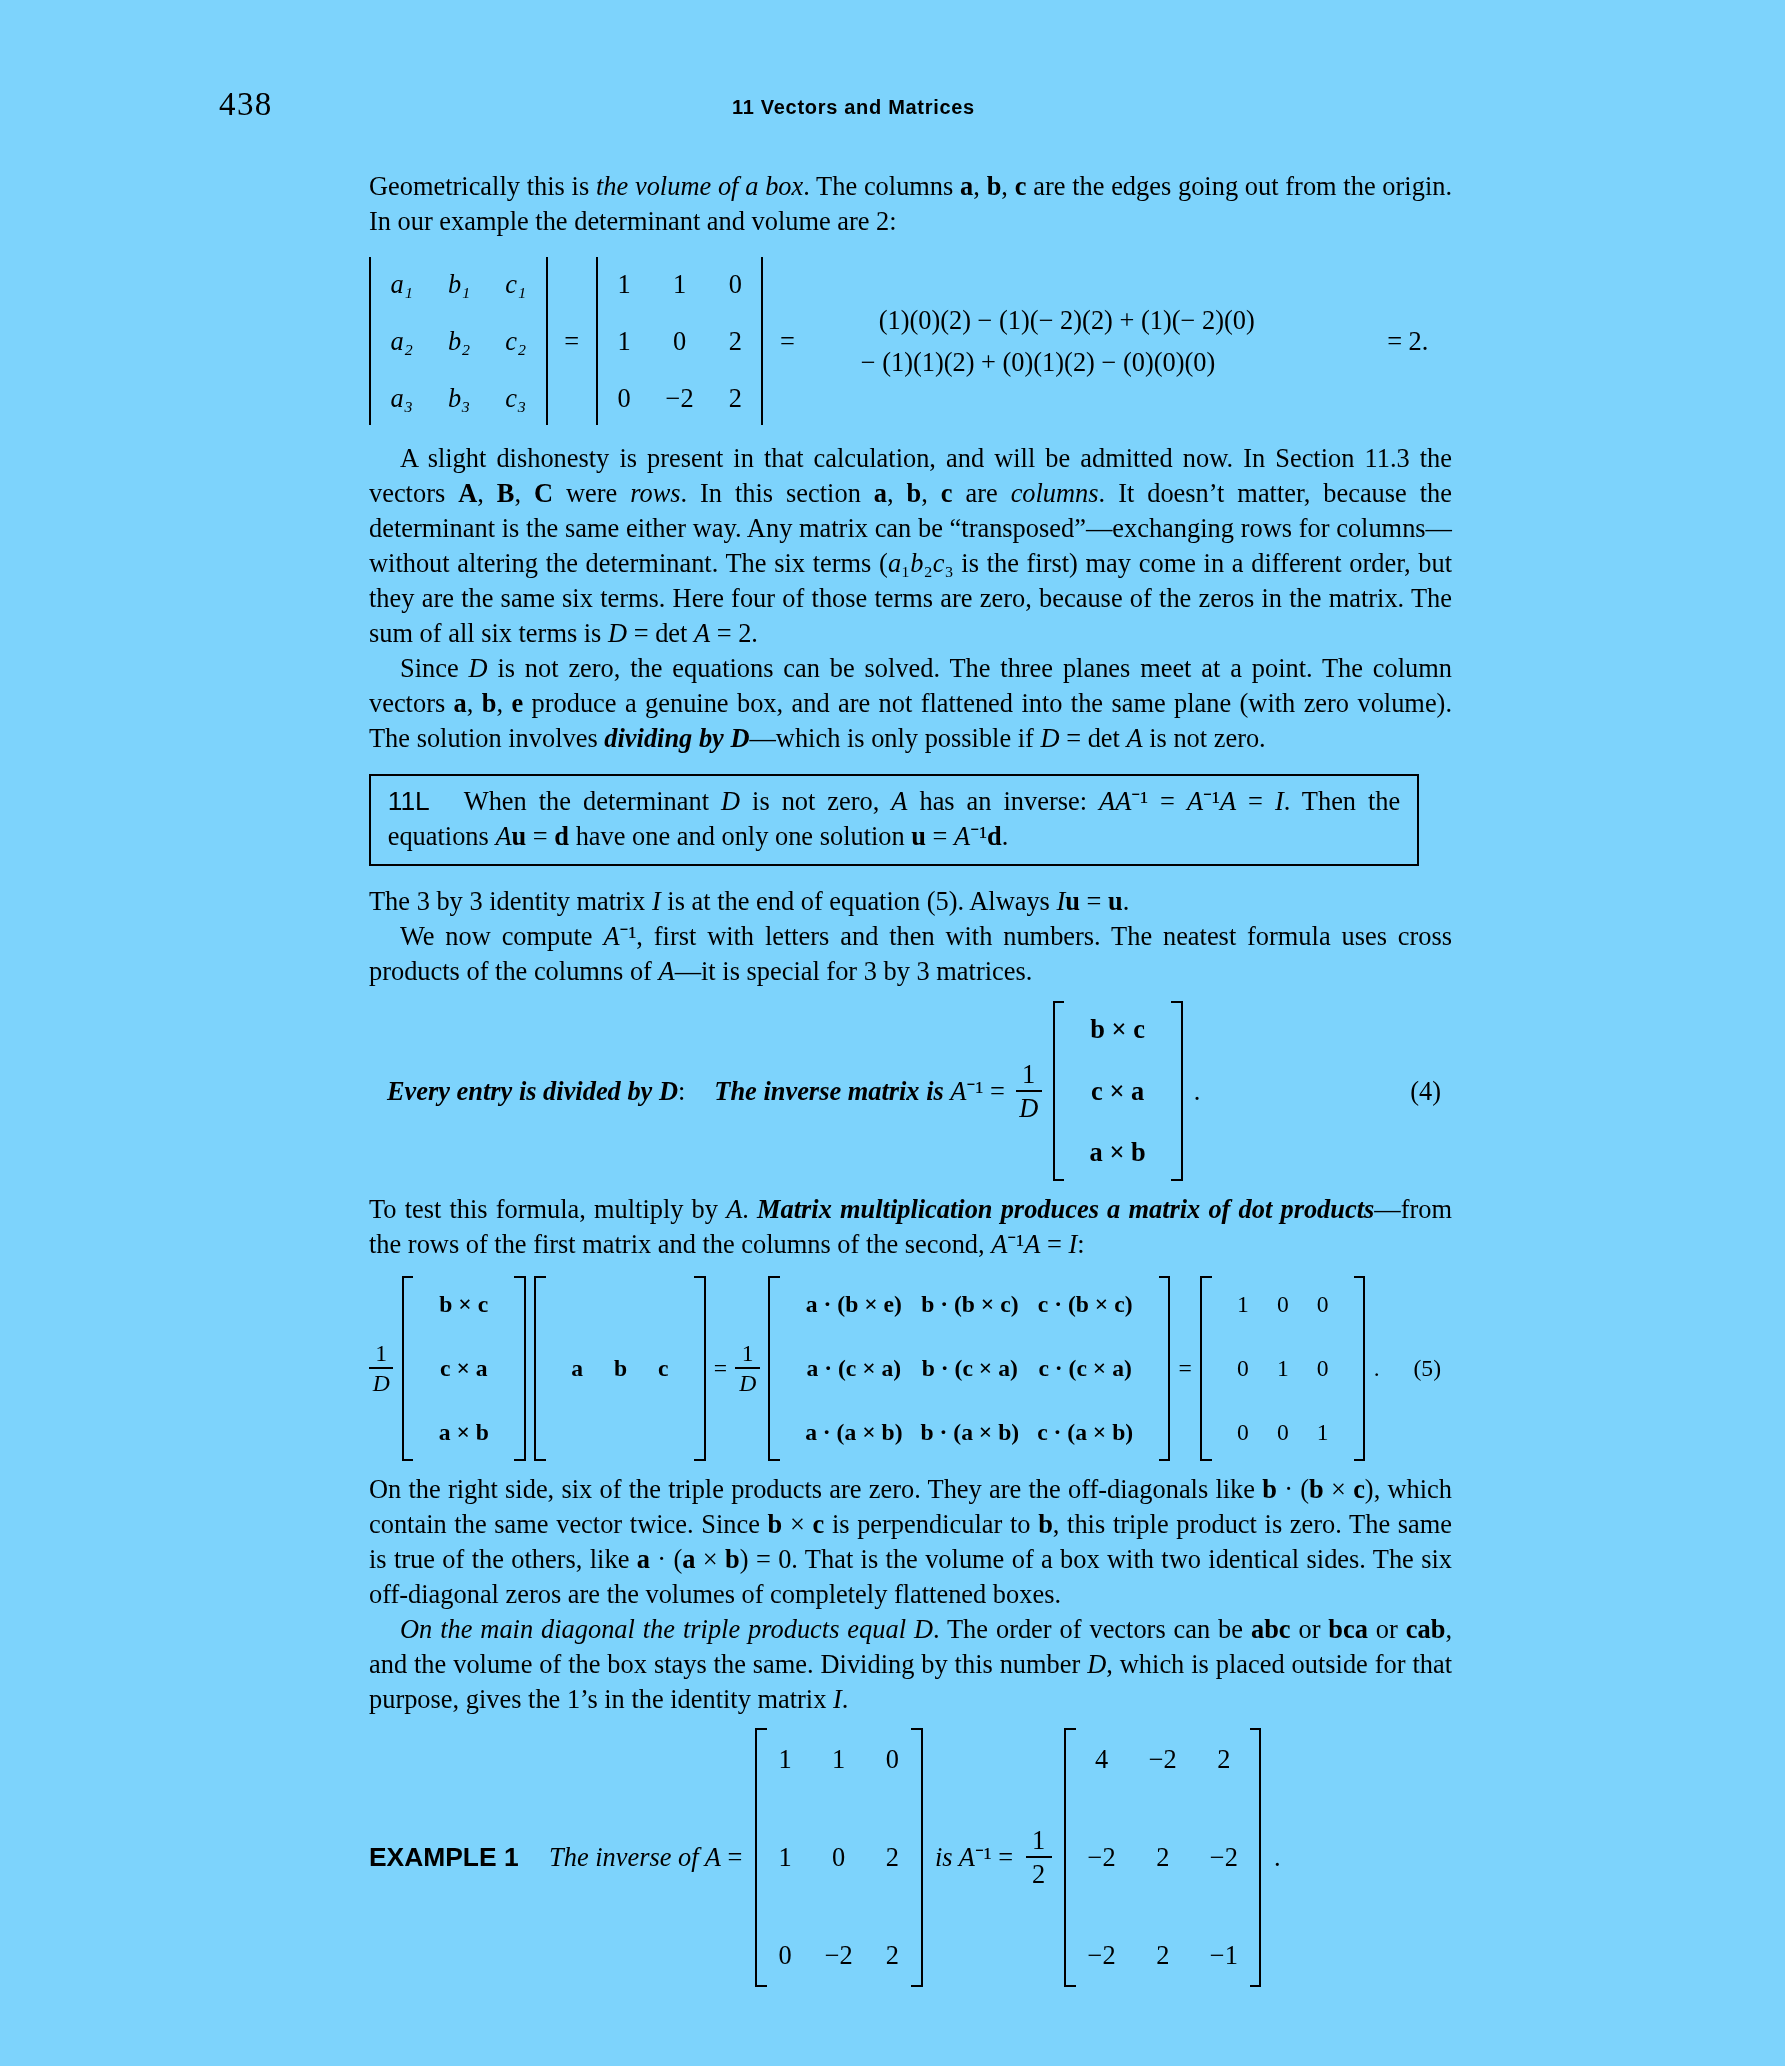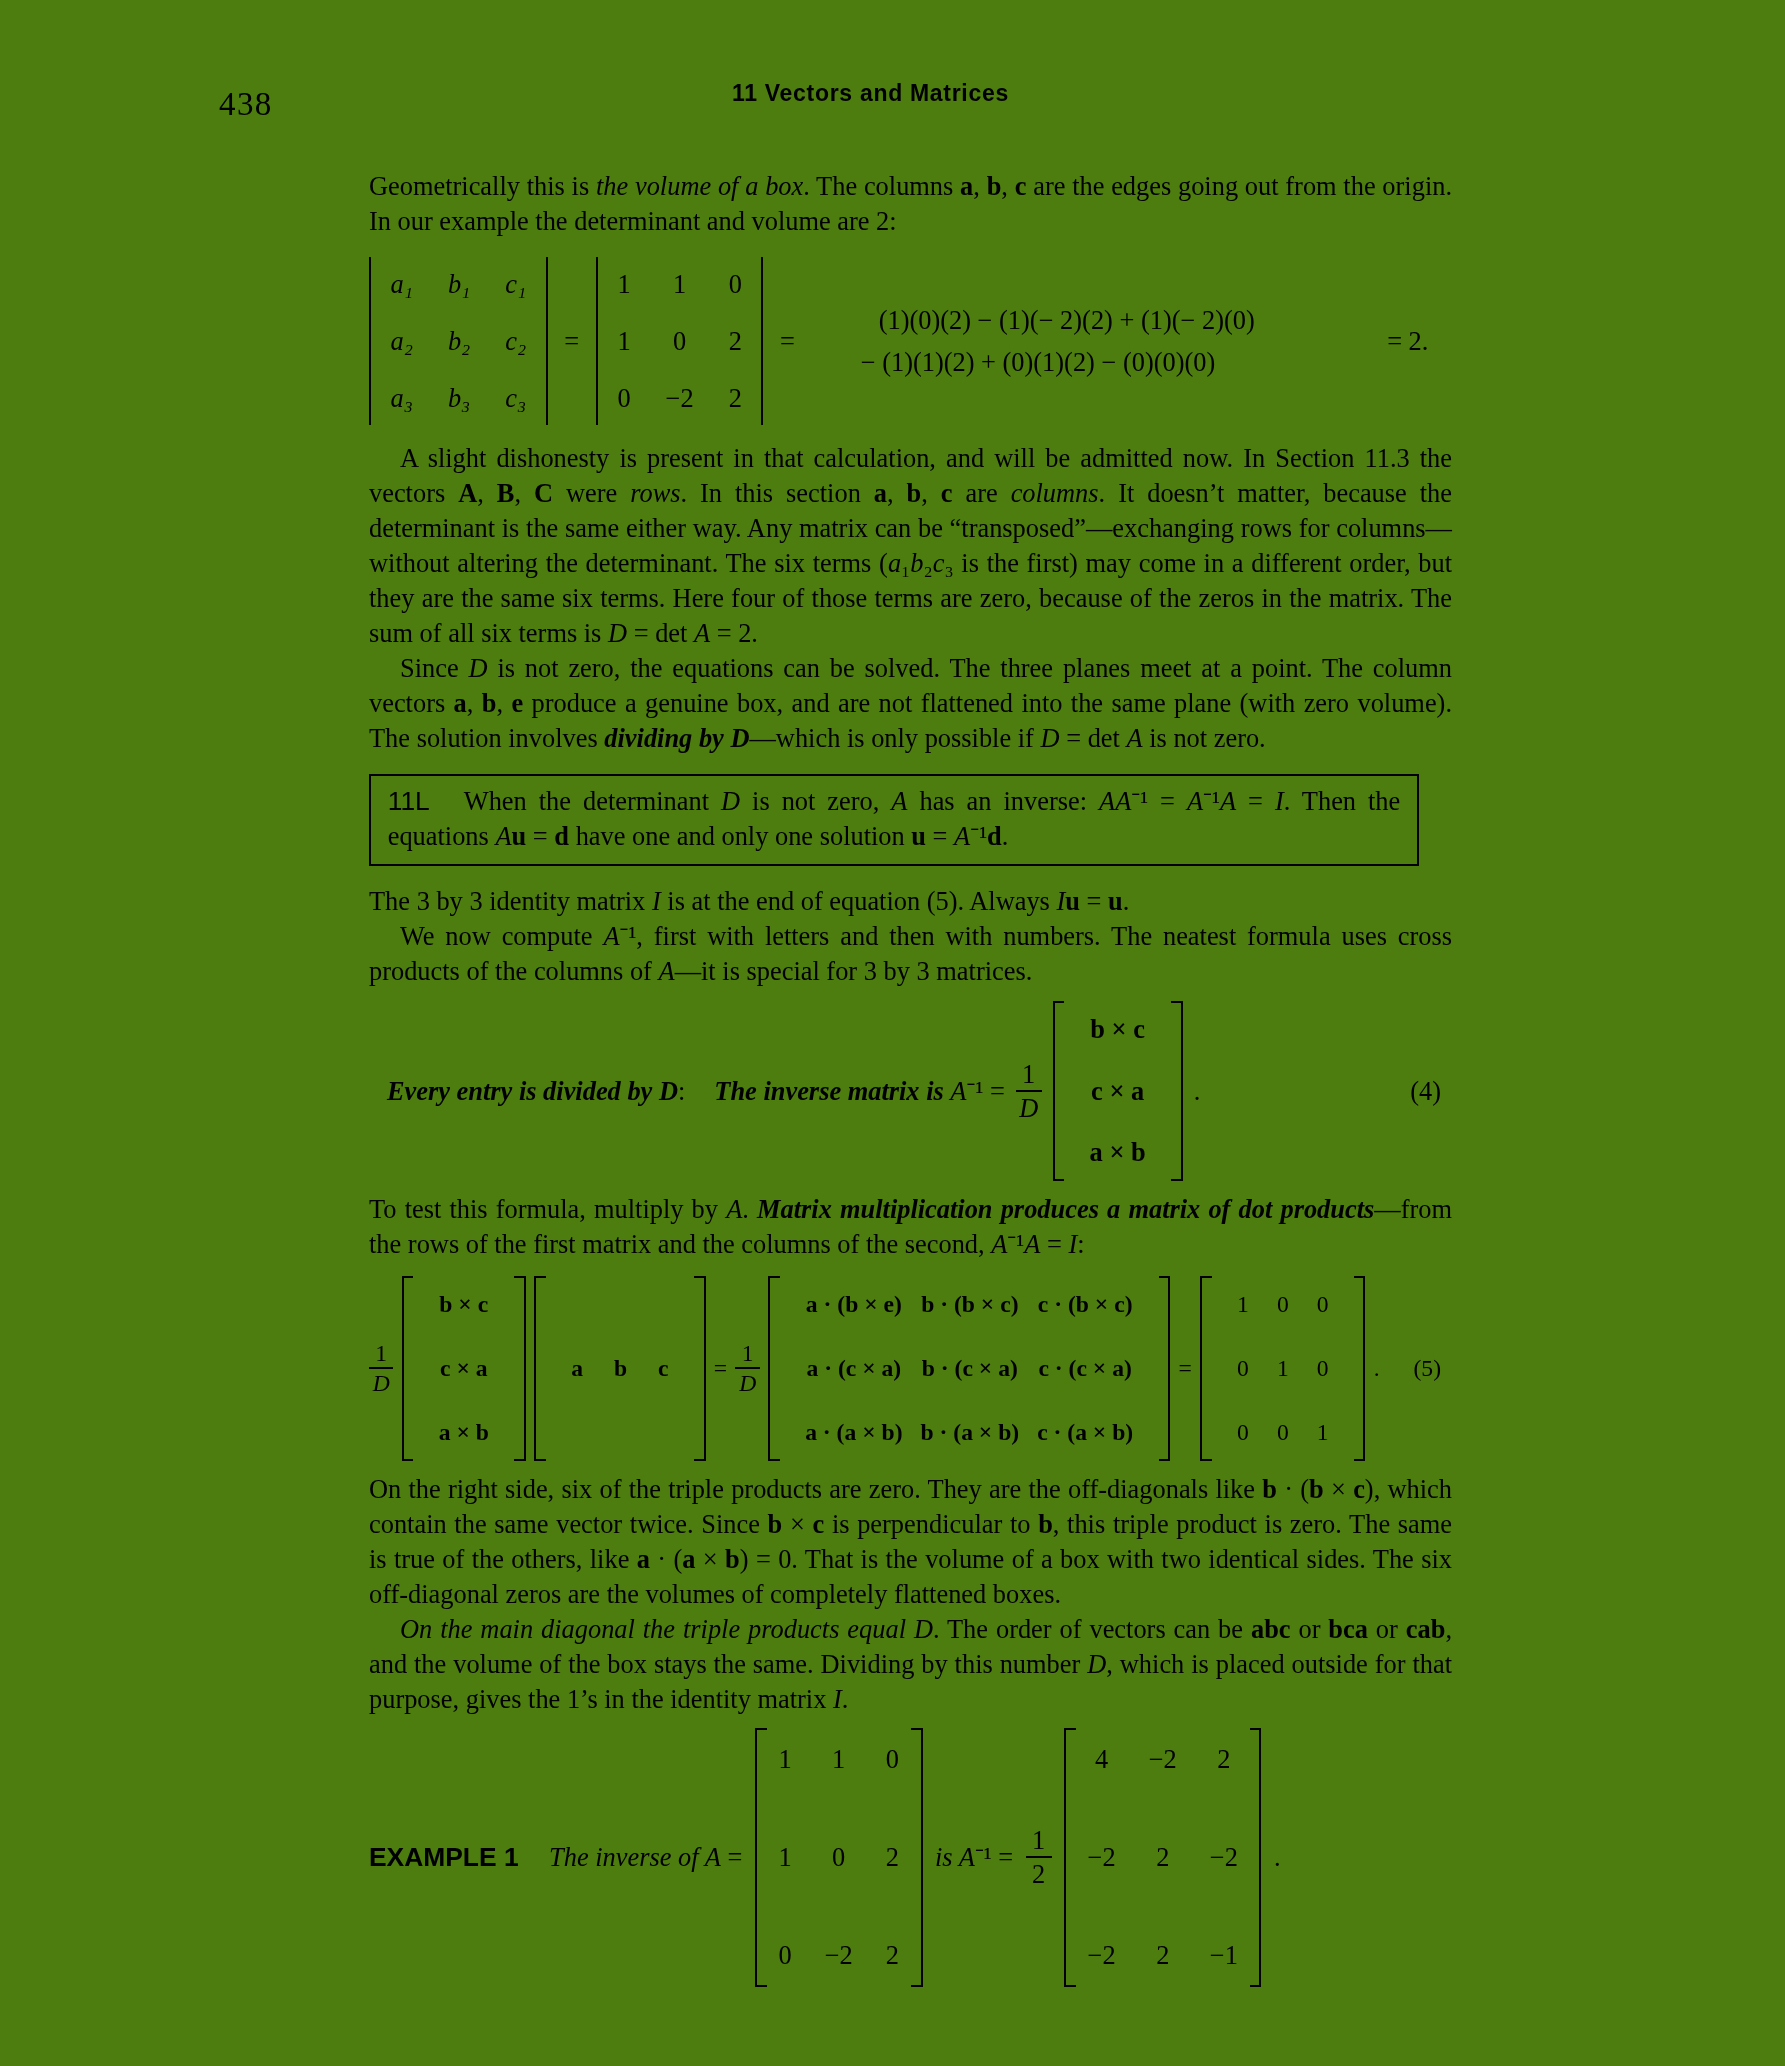--- a/index.html
+++ b/index.html
@@ -1,31 +1,31 @@
 <!DOCTYPE html>
 <html style="font-size:11px"><head>
 <meta charset="utf-8">
 <style>
   html,body{margin:0;padding:0;background:#e8e8e8;}
   .page{
     position:relative;
     width:1785px;height:2066px;
-    background:#4d7c0f;
+    background:#7dd3fc;
     color:#000;
     font-family:"Liberation Serif", serif;
     overflow:hidden;
   }
   .pagenum{
     position:absolute;left:219px;top:86px;
     font-size:33px;letter-spacing:1.4px;
   }
   .chapter{
-    position:absolute;left:732px;top:80px;
+    position:absolute;left:732px;top:96px;
     font-family:"Liberation Sans", sans-serif;
-    font-weight:bold;font-size:23px;letter-spacing:0.7px;
+    font-weight:bold;font-size:20px;letter-spacing:0.7px;
   }
   .content{
     position:absolute;left:369px;top:169px;width:1083px;
     font-size:26.4px;line-height:35px;
   }
   p.para{margin:0;text-align:justify;}
   p.indent{text-indent:31px;}
   .r-i{font-style:italic;}
   .r-b{font-weight:bold;}
   .r-bi{font-weight:bold;font-style:italic;}

